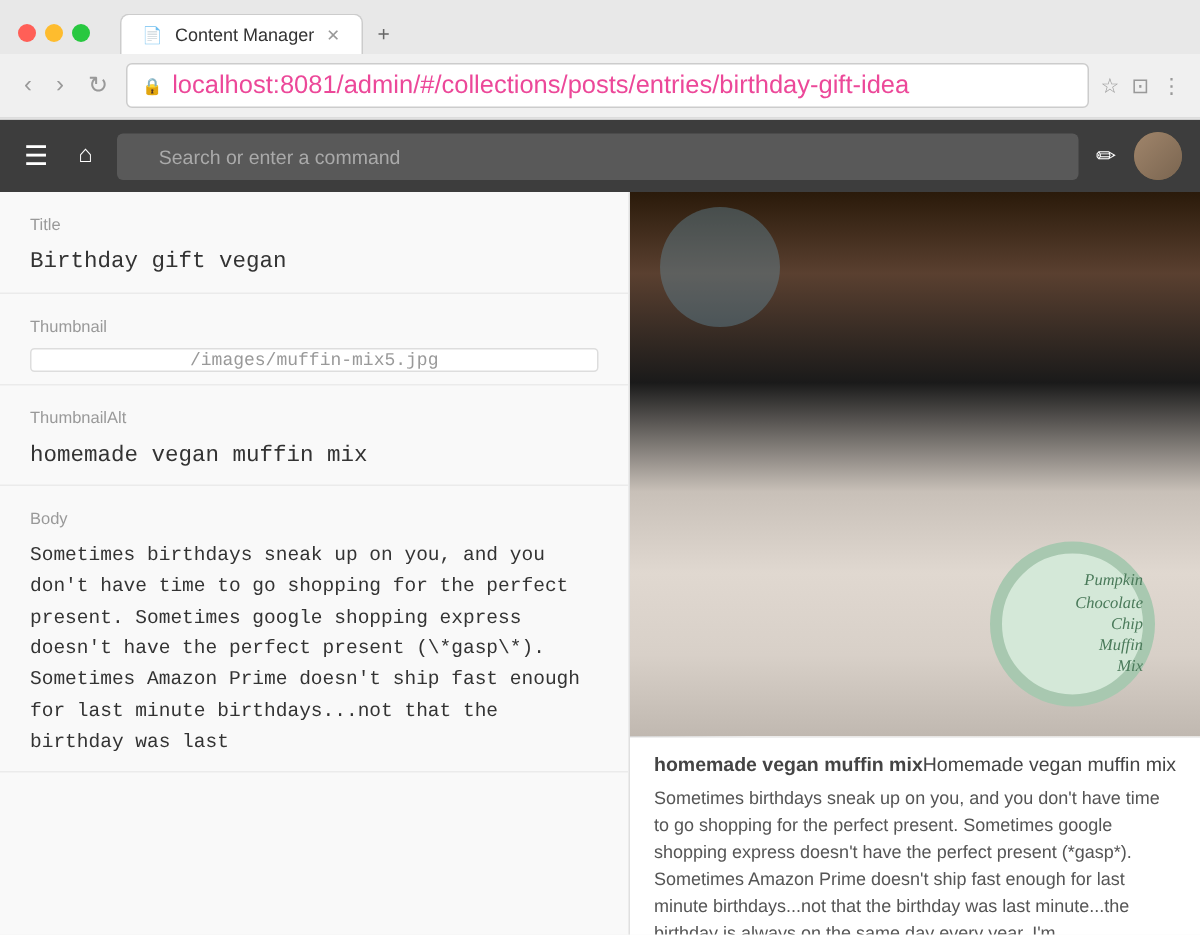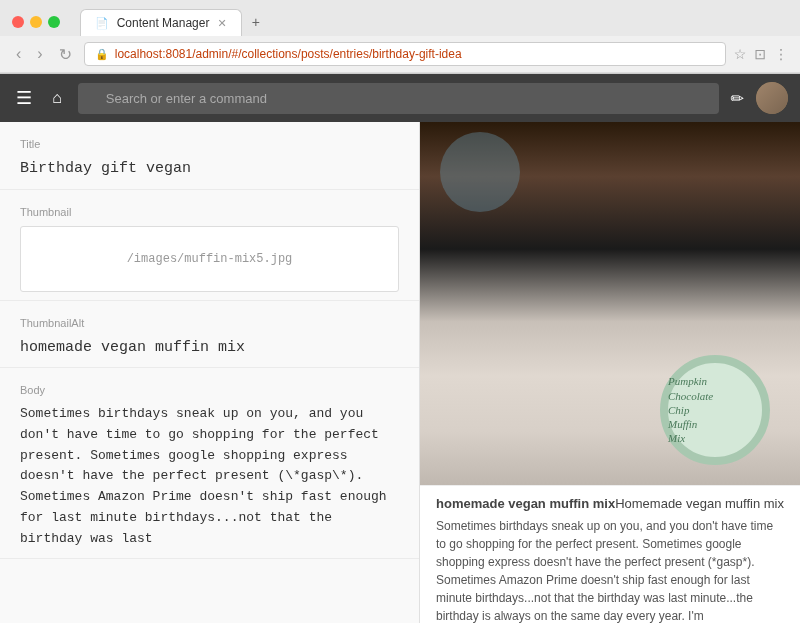--- a/index.html
+++ b/index.html
@@ -14,21 +14,21 @@
     .tl-yellow { background: #febc2e; }
     .tl-green { background: #28c840; }
     .tab-bar { display: flex; align-items: flex-end; margin-left: 12px; }
     .tab { background: #fff; border: 1px solid #ccc; border-bottom: none; border-radius: 6px 6px 0 0; padding: 6px 14px; font-size: 12px; color: #333; display: flex; align-items: center; gap: 8px; min-width: 160px; }
     .tab-title { font-size: 12px; color: #333; }
     .tab-close { color: #999; font-size: 11px; cursor: pointer; }
     .tab-new { background: transparent; border: none; padding: 6px 10px; color: #666; font-size: 14px; cursor: pointer; }
     .nav-bar { background: #f0f0f0; border-bottom: 1px solid #ddd; padding: 6px 12px; display: flex; align-items: center; gap: 8px; }
     .nav-btn { background: none; border: none; color: #999; font-size: 16px; cursor: pointer; padding: 2px 4px; }
     .address-bar { flex: 1; background: #fff; border: 1px solid #ccc; border-radius: 4px; padding: 4px 10px; font-size: 12px; color: #333; display: flex; align-items: center; gap: 6px; }
-    .address-text { font-size: 12px; color: #c2410c; flex: 1; }
+    .address-text { font-size: 17px; color: #ec4899; flex: 1; }
     .nav-icons { display: flex; gap: 8px; color: #999; font-size: 14px; }
 
     
     .app-toolbar { background: #3d3d3d; display: flex; align-items: center; padding: 0 12px; height: 48px; gap: 12px; }
     .hamburger-btn { color: #fff; font-size: 18px; cursor: pointer; padding: 4px; background: none; border: none; }
     .home-btn { color: #fff; font-size: 16px; cursor: pointer; padding: 4px; background: none; border: none; }
     .search-bar { flex: 1; background: rgba(255,255,255,0.15); border: none; border-radius: 4px; padding: 8px 28px; color: #ccc; font-size: 13px; outline: none; }
     .search-bar::placeholder { color: #aaa; }
     .edit-btn { color: #fff; font-size: 16px; cursor: pointer; background: none; border: none; }
     .avatar { width: 32px; height: 32px; border-radius: 50%; background: #8B7355; overflow: hidden; display: flex; align-items: center; justify-content: center; }
@@ -38,27 +38,27 @@
     .main-content { display: flex; height: calc(623px - 48px - 62px); }
 
     
     .left-panel { width: 420px; background: #f9f9f9; border-right: 1px solid #e0e0e0; overflow-y: auto; overflow-x: hidden; flex-shrink: 0; }
     .left-panel::-webkit-scrollbar { width: 6px; }
     .left-panel::-webkit-scrollbar-thumb { background: #ccc; border-radius: 3px; }
     .field-group { padding: 16px 20px 8px; border-bottom: 1px solid #ebebeb; }
     .field-label { font-size: 11px; color: #999; margin-bottom: 8px; font-weight: 400; }
     .field-value { font-family: 'Courier New', monospace; font-size: 15px; color: #333; line-height: 1.5; }
     .field-value.multiline { white-space: pre-wrap; word-wrap: break-word; }
-    .thumbnail-box { background: #fff; border: 1px solid #ddd; border-radius: 3px; padding: 25px; text-align: center; color: #999; font-size: 12px; font-family: 'Courier New', monospace; margin-top: 4px; }
+    .thumbnail-box { background: #fff; border: 1px solid #ddd; border-radius: 3px; padding: 0; text-align: center; color: #999; font-size: 12px; font-family: 'Courier New', monospace; margin-top: 4px; }
 
     
     .right-panel { flex: 1; background: #fff; display: flex; flex-direction: column; overflow: hidden; }
     .right-panel-image { flex: 1; overflow: hidden; position: relative; }
     .image-placeholder { width: 100%; height: 100%; background: linear-gradient(135deg, #e8ddd0 0%, #c8b8a8 20%, #1a1a1a 40%, #e8e8e8 60%, #d0c8c0 80%); position: relative; overflow: hidden; }
-    .muffin-label { position: absolute; bottom: 20px; right: 30px; width: 110px; height: 110px; border-radius: 50%; background: #d4e8d8; border: 8px solid #a8c8b0; display: flex; flex-direction: column; align-items: flex-start; justify-content: center; text-align: center; font-family: Georgia, serif; font-size: 11px; color: #4a7a5a; font-style: italic; line-height: 1.3; }
+    .muffin-label { position: absolute; bottom: 20px; right: 30px; width: 110px; height: 110px; border-radius: 50%; background: #d4e8d8; border: 8px solid #a8c8b0; display: flex; flex-direction: column; align-items: flex-end; justify-content: center; text-align: center; font-family: Georgia, serif; font-size: 11px; color: #4a7a5a; font-style: italic; line-height: 1.3; }
     .right-panel-caption { background: #fff; padding: 10px 16px; font-size: 13px; color: #444; border-top: 1px solid #eee; }
     .caption-title { font-weight: 600; display: inline; }
     .caption-body { font-size: 12px; color: #555; margin-top: 6px; line-height: 1.5; }
 
     
     .page-wrapper { height: 623px; overflow: hidden; position: relative; }
   </style>
 </head>
 <body>
 

